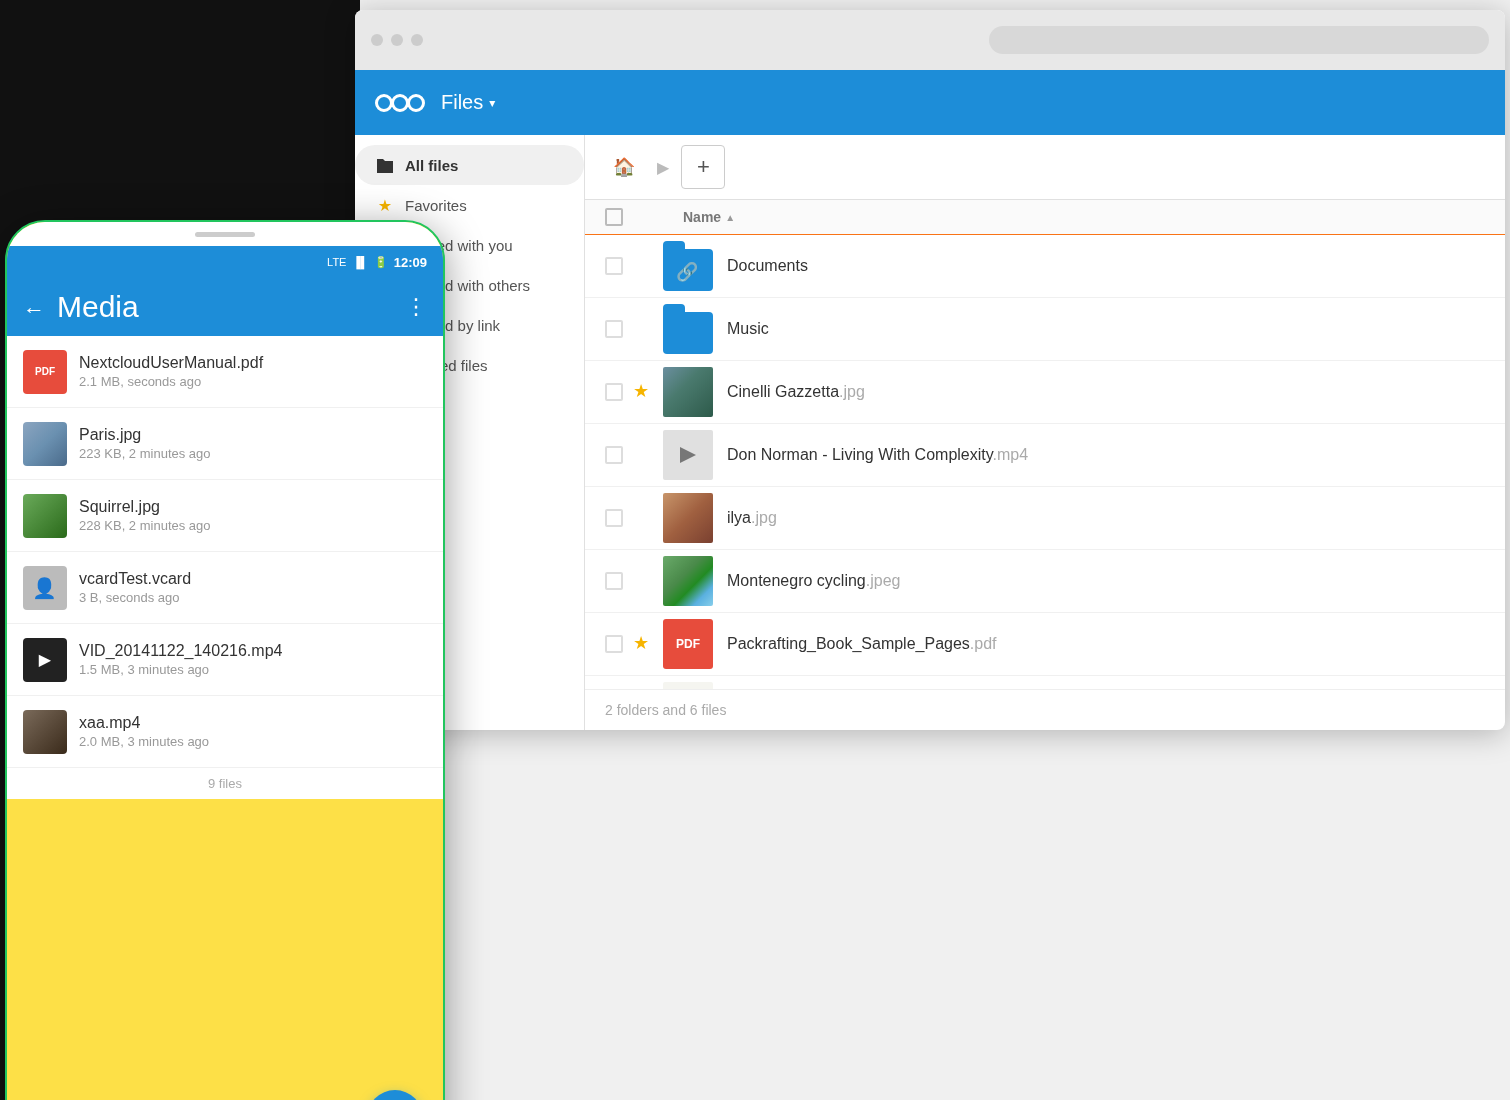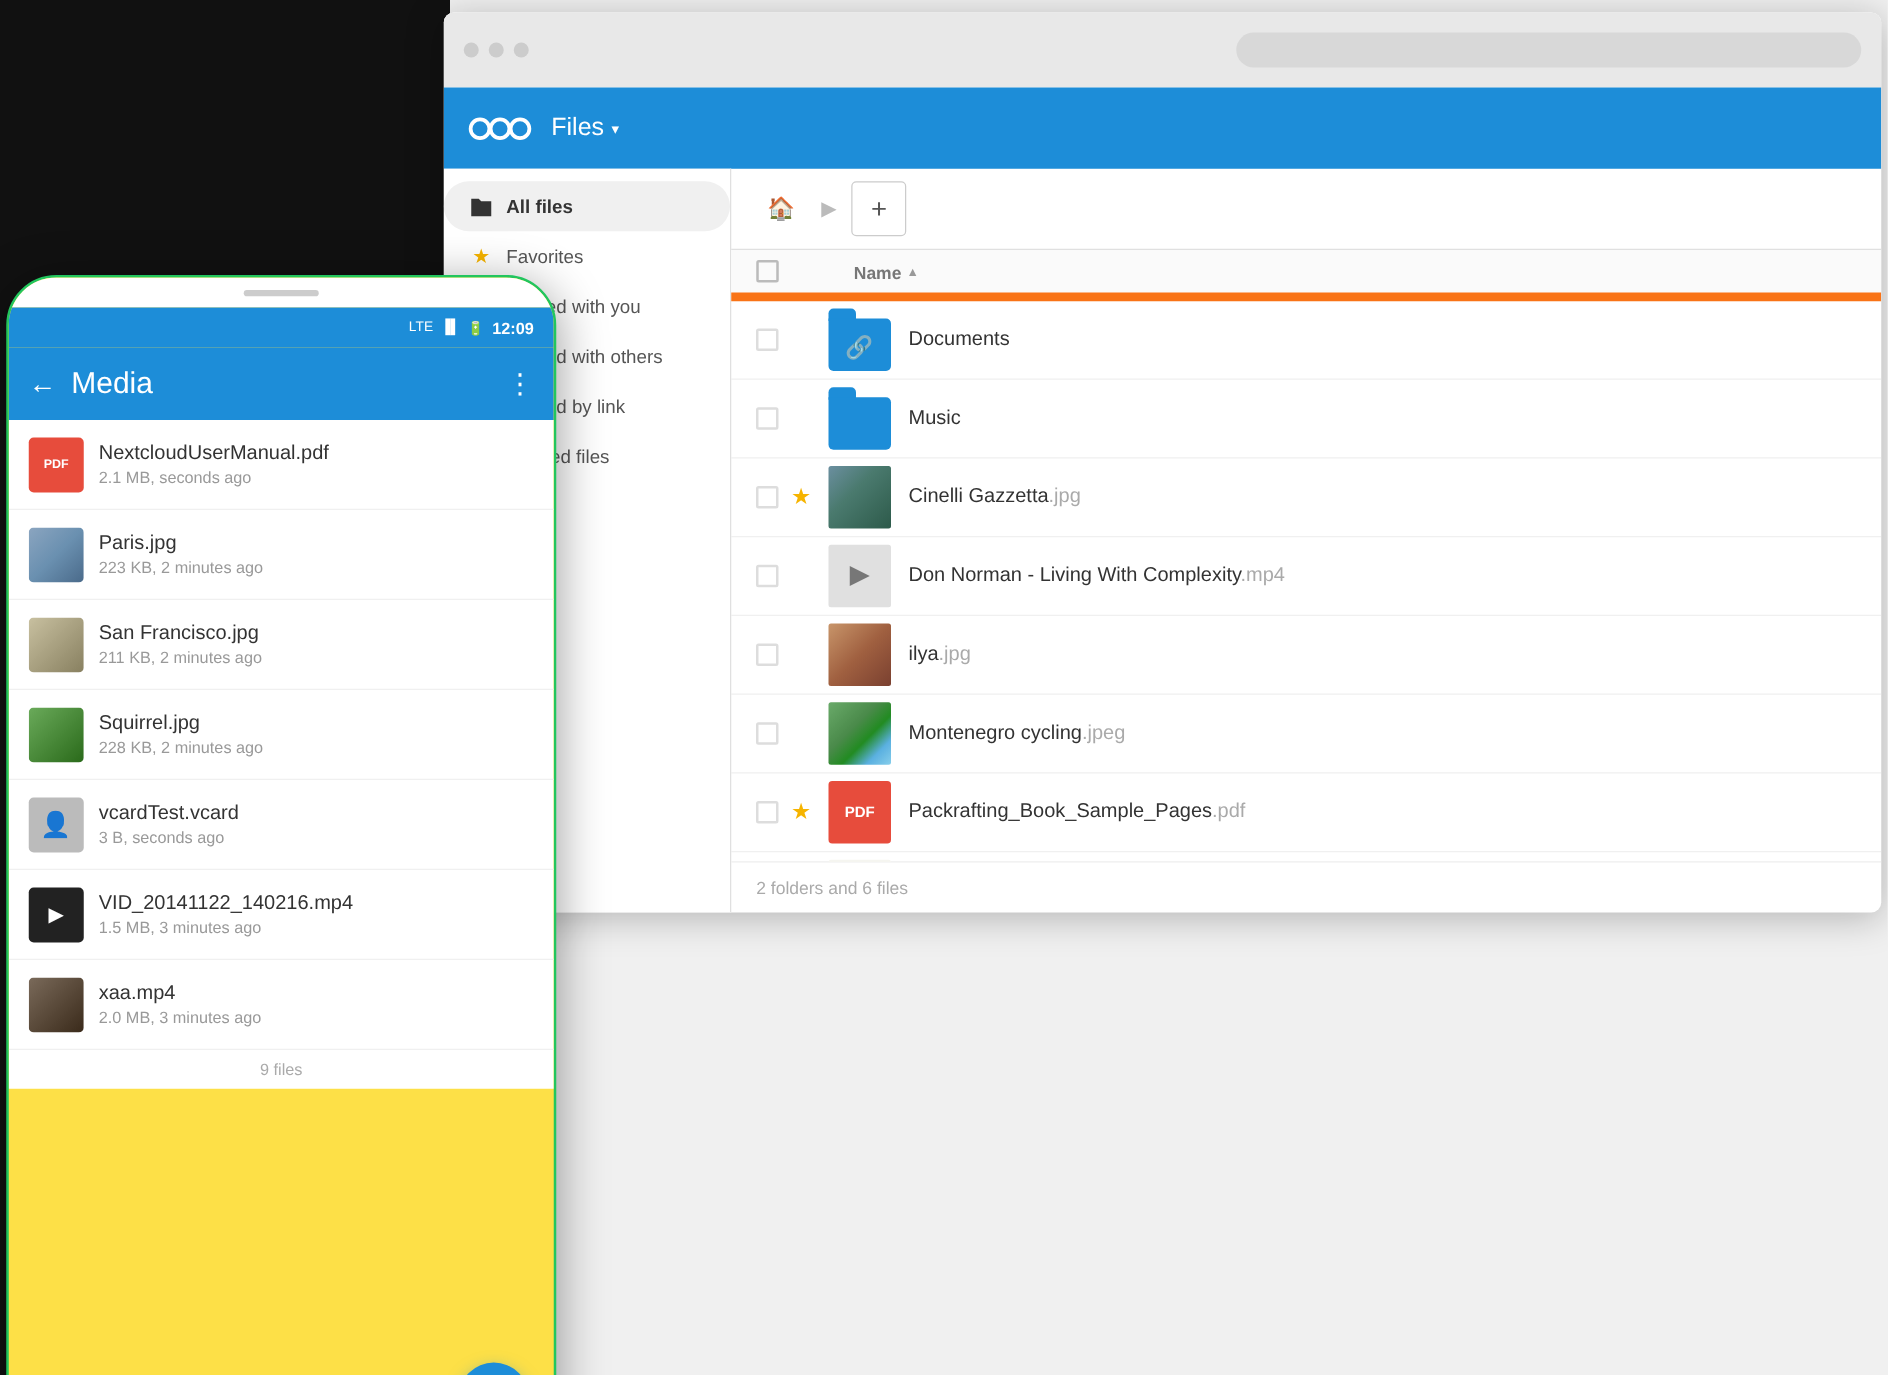--- a/index.html
+++ b/index.html
@@ -171,23 +171,23 @@
     }
 
     
     .nc-filelist {
       flex: 1;
       overflow-y: auto;
     }
 
     .nc-filelist-header {
       display: flex;
-      align-items: flex-end;
+      align-items: center;
       padding: 8px 20px;
-      border-bottom: 7px solid #f97316;
+      border-bottom: 1px solid #f97316;
       background: #fafafa;
     }
 
     .nc-checkbox {
       width: 18px; height: 18px;
       border: 2px solid #bbb;
       border-radius: 2px;
       margin-right: 60px;
       flex-shrink: 0;
     }
@@ -403,21 +403,21 @@
     }
 
     .mobile-back-btn {
       color: #fff;
       font-size: 22px;
       cursor: pointer;
     }
 
     .mobile-title {
       color: #fff;
-      font-size: 24px;
+      font-size: 30px;
       font-weight: 500;
       flex: 1;
     }
 
     .mobile-more-btn {
       color: #fff;
       font-size: 22px;
       cursor: pointer;
     }
 
@@ -729,31 +729,20 @@
         <div class="mobile-img-thumb">
             <div class="mobile-paris-img"></div>
           </div>
       </div>
       <div class="mobile-file-info">
         <div class="mobile-file-name">Paris.jpg</div>
         <div class="mobile-file-meta">223 KB, 2 minutes ago</div>
       </div>
     </div>
 
-    <div class="mobile-file-item">
-      <div class="mobile-file-icon">
-        <div class="mobile-img-thumb">
-            <div class="mobile-sf-img"></div>
-          </div>
-      </div>
-      <div class="mobile-file-info">
-        <div class="mobile-file-name">San Francisco.jpg</div>
-        <div class="mobile-file-meta">211 KB, 2 minutes ago</div>
-      </div>
-    </div>
 
     <div class="mobile-file-item">
       <div class="mobile-file-icon">
         <div class="mobile-img-thumb">
             <div class="mobile-squirrel-img"></div>
           </div>
       </div>
       <div class="mobile-file-info">
         <div class="mobile-file-name">Squirrel.jpg</div>
         <div class="mobile-file-meta">228 KB, 2 minutes ago</div>

